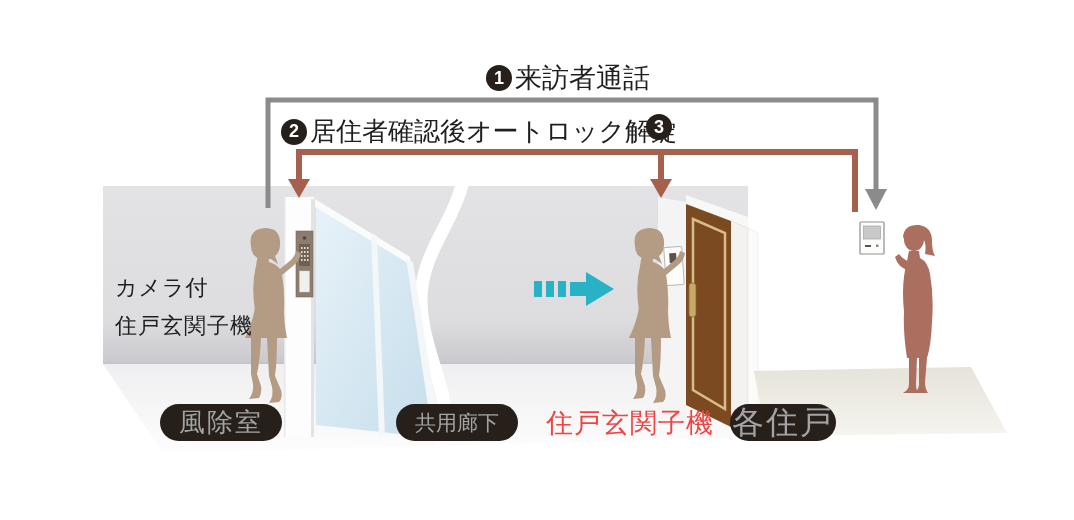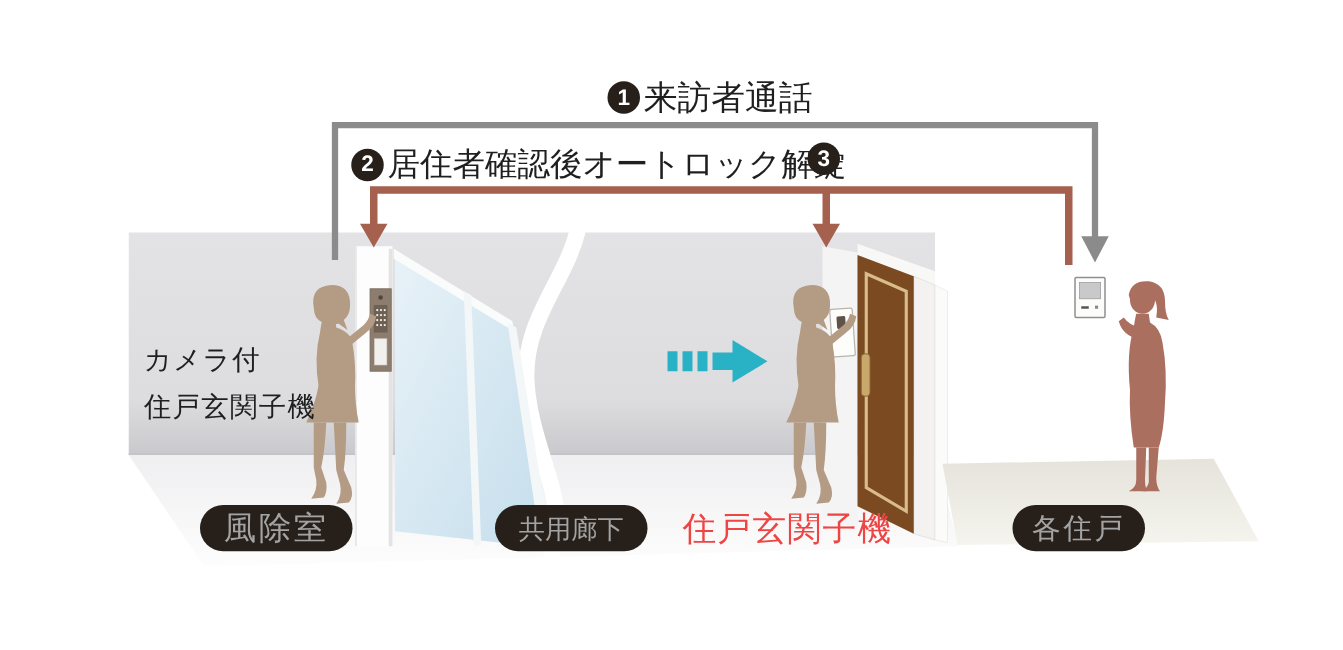--- a/index.html
+++ b/index.html
@@ -29,21 +29,21 @@
     margin-top:48px;
   }
   .pill{
     position:absolute; height:37px; border-radius:19px;
     background:var(--pill_bg); color:#a3a3a3;
     display:flex; align-items:center; justify-content:center;
     white-space:nowrap; box-sizing:border-box;
   }
   .pill-windbreak{left:160px; top:404px; width:122px; font-size:26px; letter-spacing:2px;}
   .pill-corridor{left:396px; top:404px; width:122px; font-size:21px; letter-spacing:0;}
-  .pill-unit{left:810px; top:404px; width:106px; font-size:23px; letter-spacing:2px;}
+  .pill-unit{left:730px; top:404px; width:106px; font-size:32px; letter-spacing:2px;}
   .plain-label{
     position:absolute; left:546px; top:405px; font-size:27px;
     color:#ef4444; white-space:nowrap; letter-spacing:1px;
   }
 </style>
 </head>
 <body>
 
 <div class="canvas">
 

